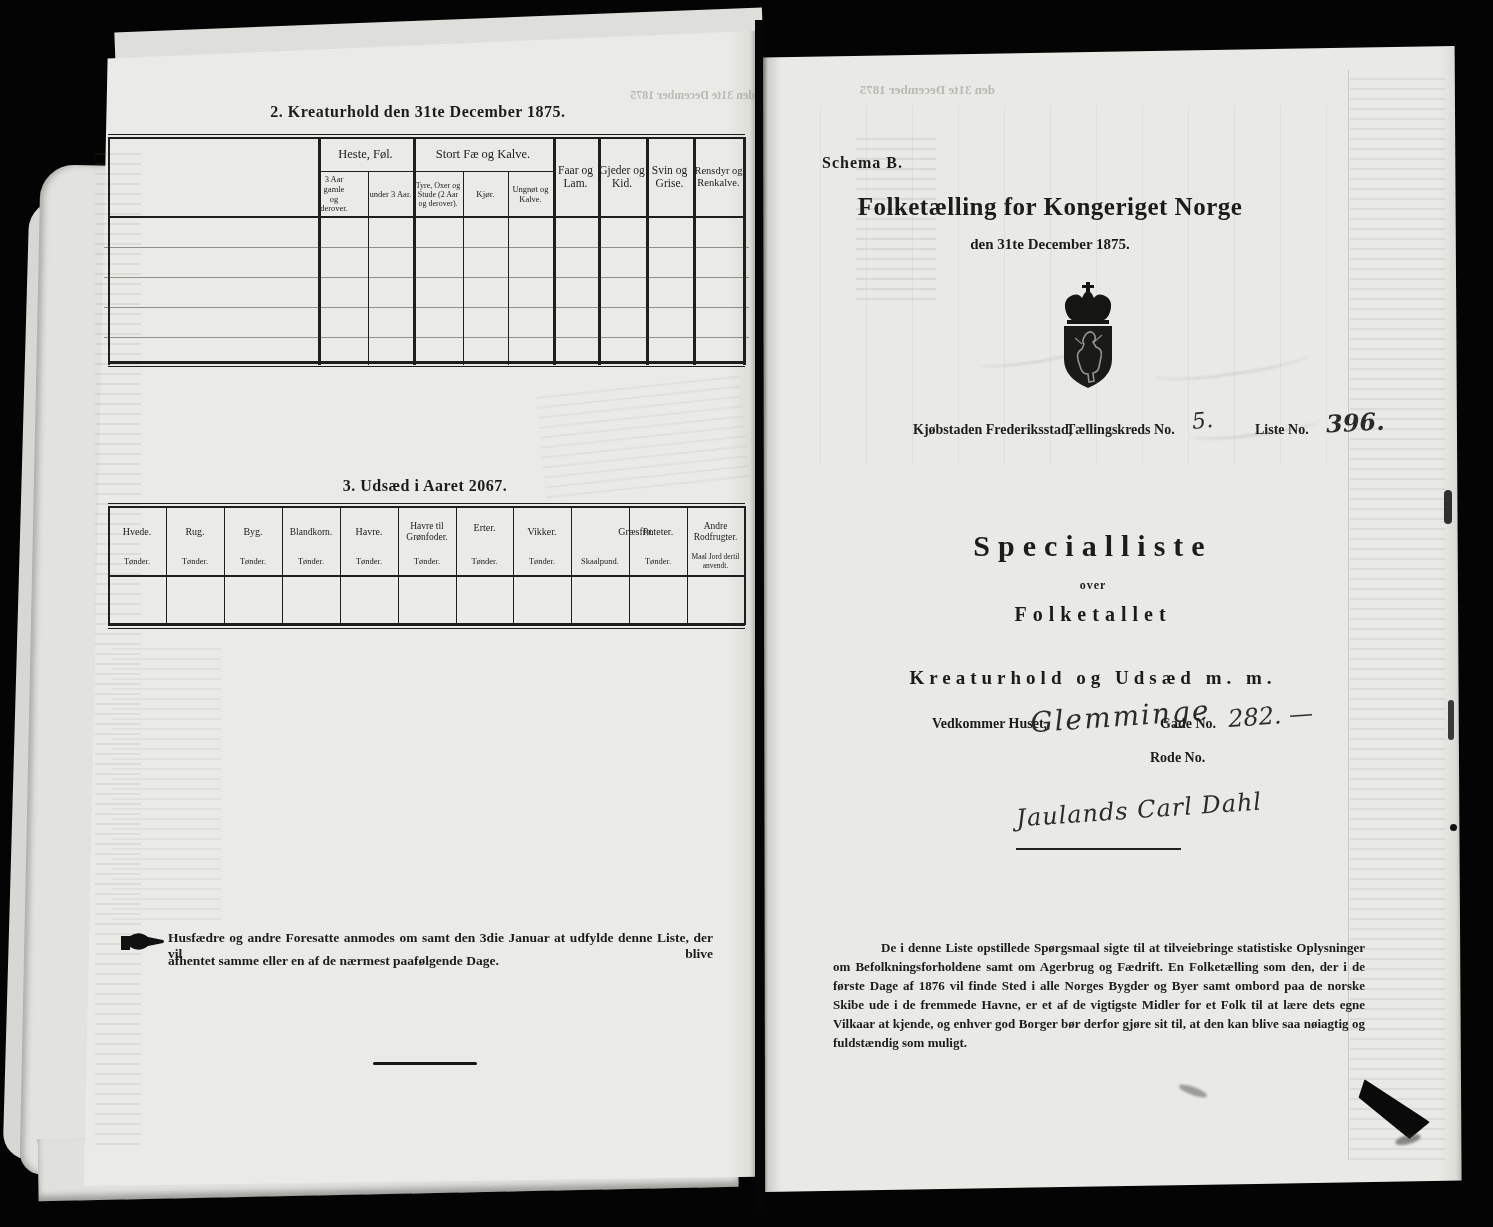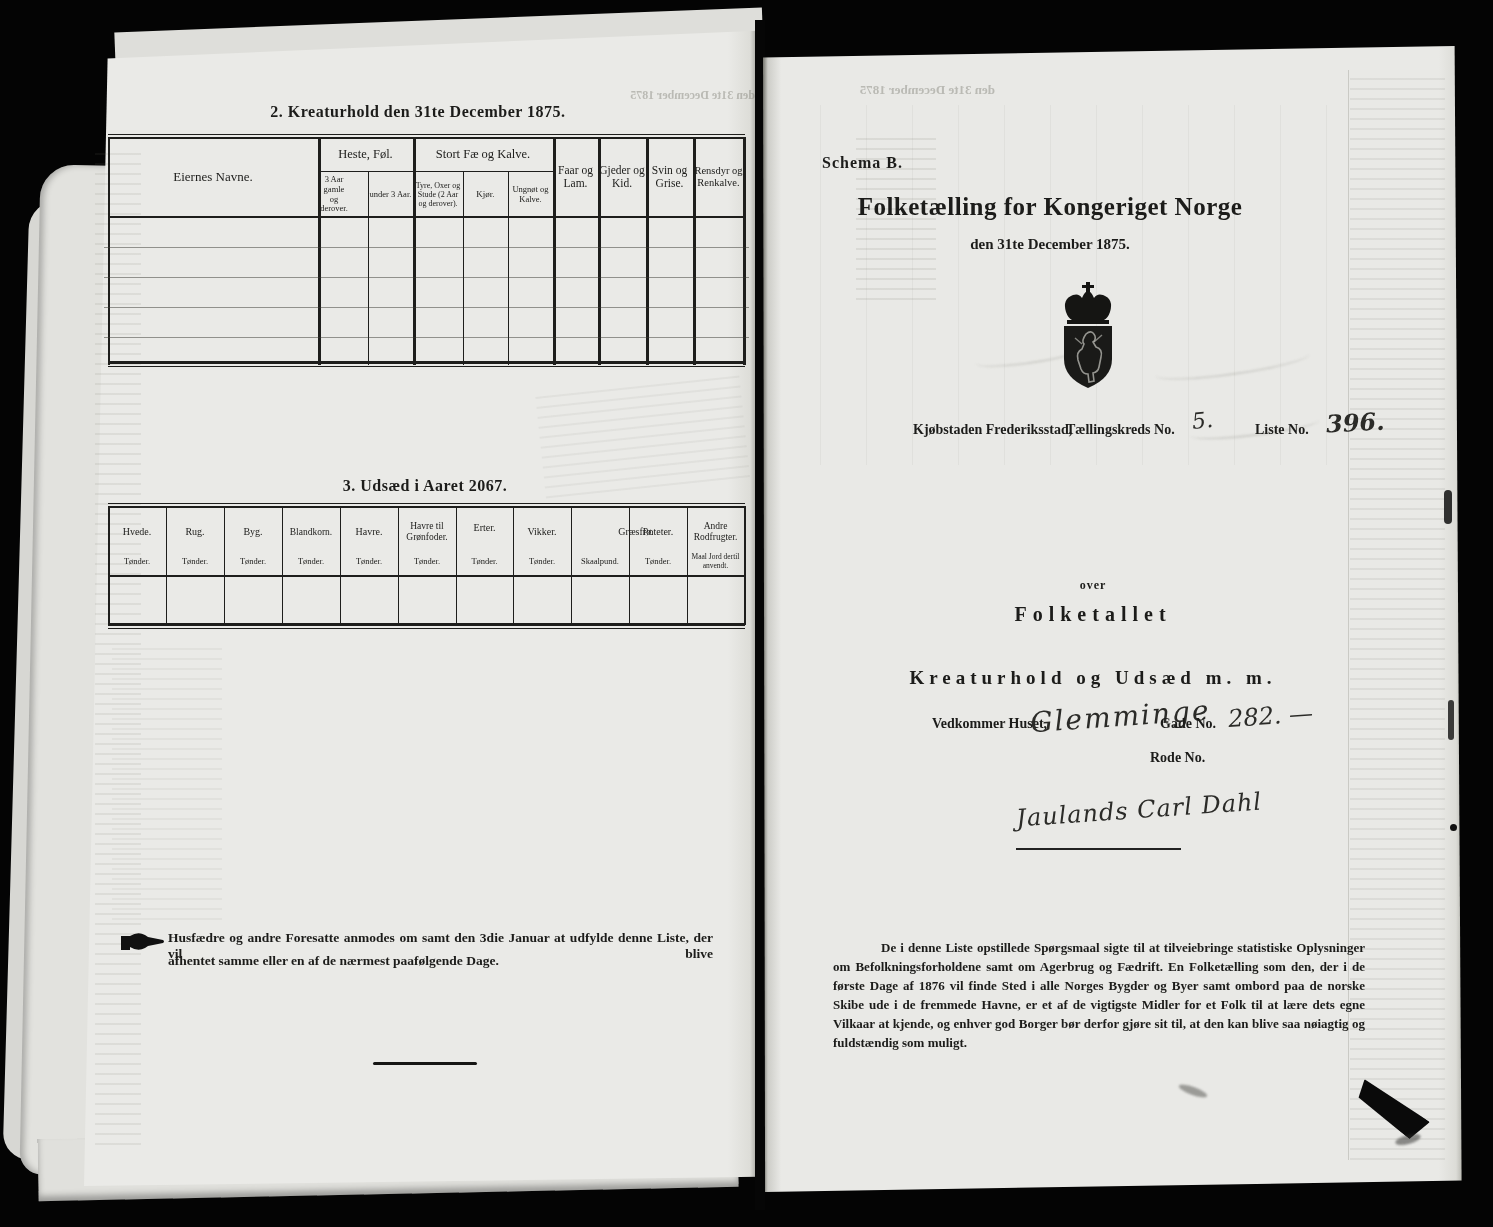--- a/index.html
+++ b/index.html
@@ -33,21 +33,20 @@
               clip-path:polygon(3.5% 2.8%,100% 0.4%,100% 99.2%,0% 100%);
               background:linear-gradient(90deg,#eaeae7 0%,#eaeae7 95.5%,#dddDd8 98.8%,#9c9c96 100%);"></div>
 
   <div class="p bleedlines" style="left:95px;top:145px;width:46px;height:1000px;opacity:.8;"></div>
   <div class="p ghost" style="left:565px;top:88px;width:190px;font-size:12px;">den 31te December 1875</div>
   <div class="p bleedlines" style="left:540px;top:378px;width:205px;height:115px;opacity:.55;transform:rotate(-6deg);"></div>
   <div class="p bleedlines" style="left:112px;top:640px;width:110px;height:280px;opacity:.5;"></div>
 
   <div class="p c b" style="left:248px;top:102px;width:340px;height:20px;font-size:16px;letter-spacing:.5px;">2. Kreaturhold den 31te December 1875.</div>
 
-  <div class="cell" style="left:108px;top:137px;width:210px;height:80px;font-size:13px;">Eiernes Navne.</div>
   <div class="cell" style="left:318px;top:137px;width:95px;height:34px;font-size:12.5px;">Heste, Føl.</div>
   <div class="cell" style="left:413px;top:137px;width:140px;height:34px;font-size:12.5px;">Stort Fæ og Kalve.</div>
   <div class="cell" style="left:319px;top:172px;width:30px;height:45px;font-size:8.5px;">3 Aar gamle og derover.</div>
   <div class="cell" style="left:369px;top:172px;width:43px;height:45px;font-size:8.5px;">under 3 Aar.</div>
   <div class="cell" style="left:414px;top:172px;width:48px;height:45px;font-size:8px;">Tyre, Oxer og Stude (2 Aar og derover).</div>
   <div class="cell" style="left:464px;top:172px;width:43px;height:45px;font-size:9px;">Kjør.</div>
   <div class="cell" style="left:509px;top:172px;width:43px;height:45px;font-size:8.5px;">Ungnøt og Kalve.</div>
   <div class="cell" style="left:554px;top:137px;width:43px;height:80px;font-size:11.5px;">Faar og Lam.</div>
   <div class="cell" style="left:599px;top:137px;width:46px;height:80px;font-size:11.5px;">Gjeder og Kid.</div>
   <div class="cell" style="left:647px;top:137px;width:45px;height:80px;font-size:11.5px;">Svin og Grise.</div>
@@ -121,20 +120,21 @@
       <path d="M26 62 l-7 -6 M38 60 l8 -7" stroke="#c9c9c2" stroke-width="1.4" opacity="0.6"></path>
     </svg>
   </div>
 
   <div class="p b" style="left:913px;top:422px;font-size:14px;">Kjøbstaden Frederiksstad,</div>
   <div class="p b" style="left:1058px;top:422px;font-size:14px;margin-left:8px;">Tællingskreds No.</div>
   <div class="p hand" style="left:1192px;top:408px;font-size:22px;transform:rotate(-6deg);">5.</div>
   <div class="p b" style="left:1255px;top:422px;font-size:14px;">Liste No.</div>
   <div class="p hand b" style="left:1326px;top:408px;font-size:24px;transform:rotate(-3deg);">396.</div>
 
+  <div class="p c b" style="left:843px;top:528px;width:500px;height:36px;font-size:30px;letter-spacing:8px;">Specialliste</div>
   <div class="p c b" style="left:843px;top:577px;width:500px;height:16px;font-size:12px;letter-spacing:1px;">over</div>
   <div class="p c b" style="left:843px;top:602px;width:500px;height:24px;font-size:20px;letter-spacing:6px;">Folketallet</div>
   <div class="p c b" style="left:843px;top:665px;width:500px;height:26px;font-size:19px;letter-spacing:5px;">Kreaturhold og Udsæd m. m.</div>
 
   <div class="p b" style="left:932px;top:716px;font-size:14px;">Vedkommer Huset,</div>
   <div class="p hand" style="left:1030px;top:700px;font-size:28px;transform:rotate(-4deg);letter-spacing:2px;">Glemminge</div>
   <div class="p b" style="left:1160px;top:716px;font-size:14px;">Gade No.</div>
   <div class="p hand" style="left:1228px;top:702px;font-size:24px;transform:rotate(-4deg);">282. —</div>
   <div class="p b" style="left:1150px;top:750px;font-size:14px;">Rode No.</div>
 

